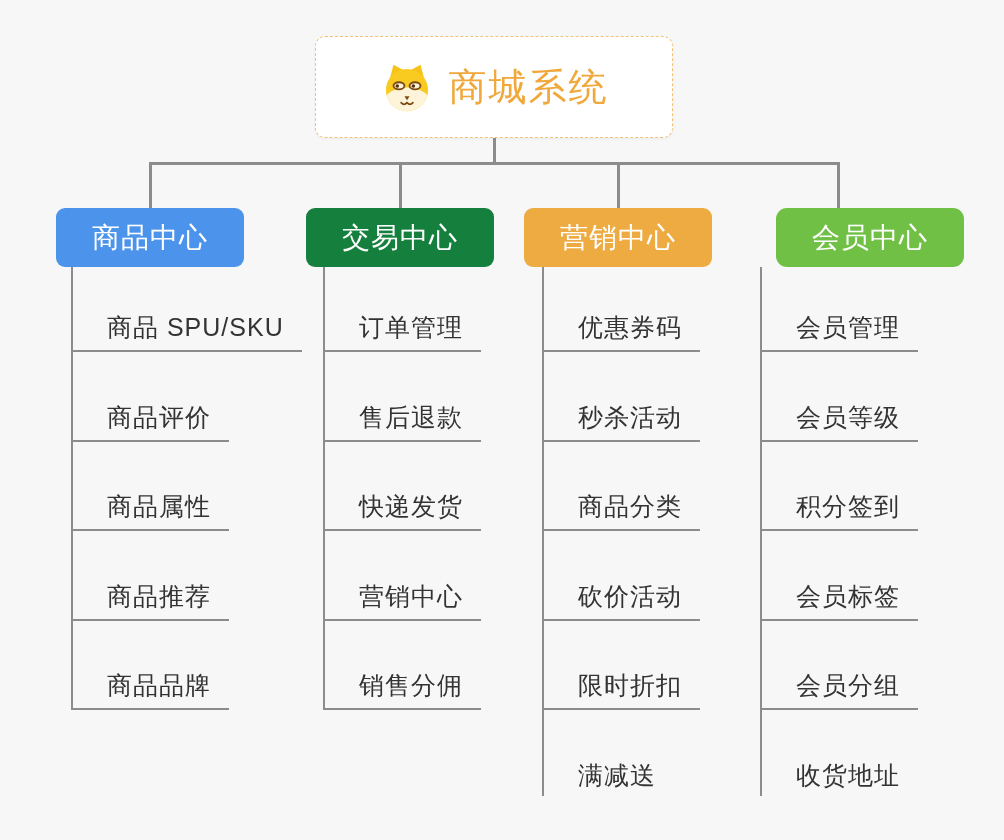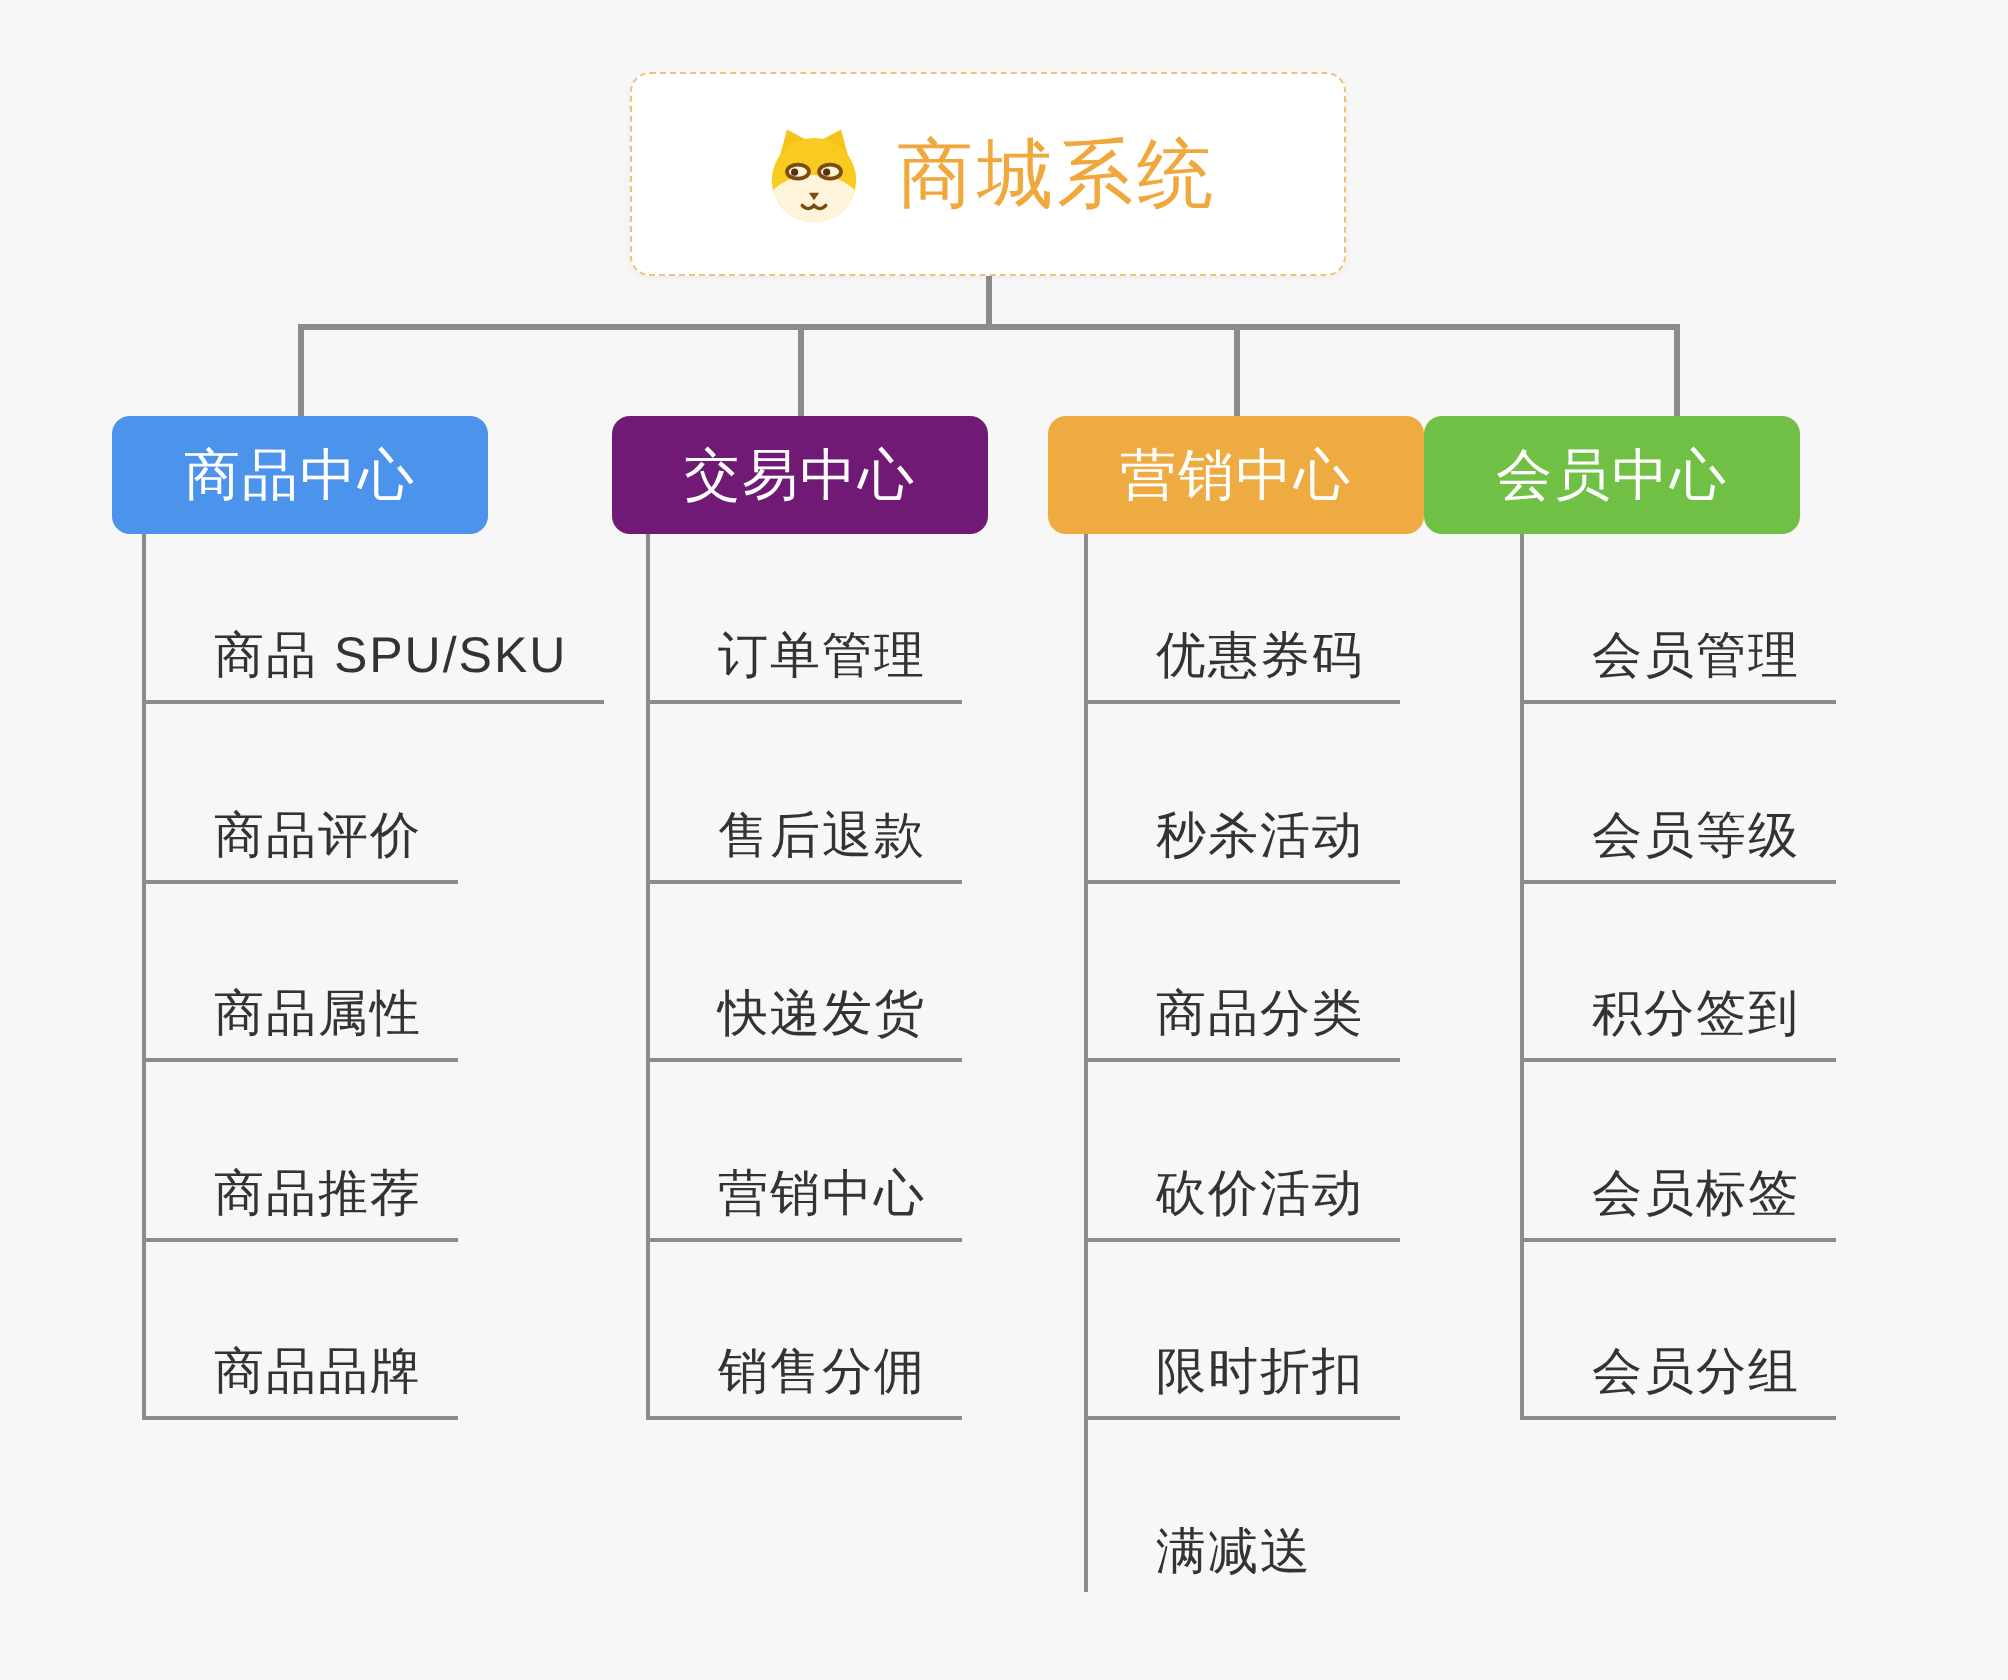--- a/index.html
+++ b/index.html
@@ -27,21 +27,21 @@
     box-shadow:0 1px 3px rgba(0,0,0,0.05);
   }
   .root-title{font-size:38px;letter-spacing:2px;}
 
   
   .branch{
     position:absolute;top:208px;width:188px;height:59px;border-radius:9px;
     display:flex;align-items:center;justify-content:center;
   }
   .branch span{color:var(--node-text);font-size:28px;letter-spacing:1px;}
-  .b1{left:56px;} .b2{left:306px;} .b3{left:524px;} .b4{left:712px;}
+  .b1{left:56px;} .b2{left:306px;} .b3{left:524px;} .b4{left:776px;border-radius:11px;}
 
   
   .col{position:absolute;top:267px;border-left:2px solid var(--line);}
   .c1{left:71px;} .c2{left:323px;} .c3{left:542px;} .c4{left:760px;}
   .item{
     height:89.5px;width:max-content;
     display:flex;align-items:flex-end;
     padding:0 18px 6px 34px;
     border-bottom:2px solid var(--line);
   }
@@ -77,21 +77,21 @@
       <circle cx="39.5" cy="27.3" r="2.1" fill="#58300a"></circle>
       <path d="M29 39.5 h6 l-3 4.5 z" fill="#7c4a12"></path>
       <path d="M25 47 q3.5 3.8 7 0 q3.5 3.8 7 0" stroke="#7c4a12" stroke-width="2" fill="none" stroke-linecap="round"></path>
     </svg>
     <span class="root-title" style="color: rgb(240, 168, 60);">商城系统</span>
   </div>
 
   <div class="branch b1" style="background: rgb(75, 147, 235);">
     <span>商品中心</span>
   </div>
-  <div class="branch b2" style="background: #701a75; align-items: center;">
+  <div class="branch b2" style="background: #15803d; align-items: center;">
     <span>交易中心</span>
   </div>
   <div class="branch b3" style="background: rgb(238, 171, 65);">
     <span>营销中心</span>
   </div>
   <div class="branch b4" style="background: rgb(111, 192, 68);">
     <span>会员中心</span>
   </div>
 
   <div class="col c1">
@@ -160,15 +160,18 @@
       </div>
     <div class="item">
         <span>积分签到</span>
       </div>
     <div class="item">
         <span>会员标签</span>
       </div>
     <div class="item">
         <span>会员分组</span>
       </div>
+    <div class="item">
+        <span>收货地址</span>
+      </div>
   </div>
 
 </div>
 
 </body></html>

